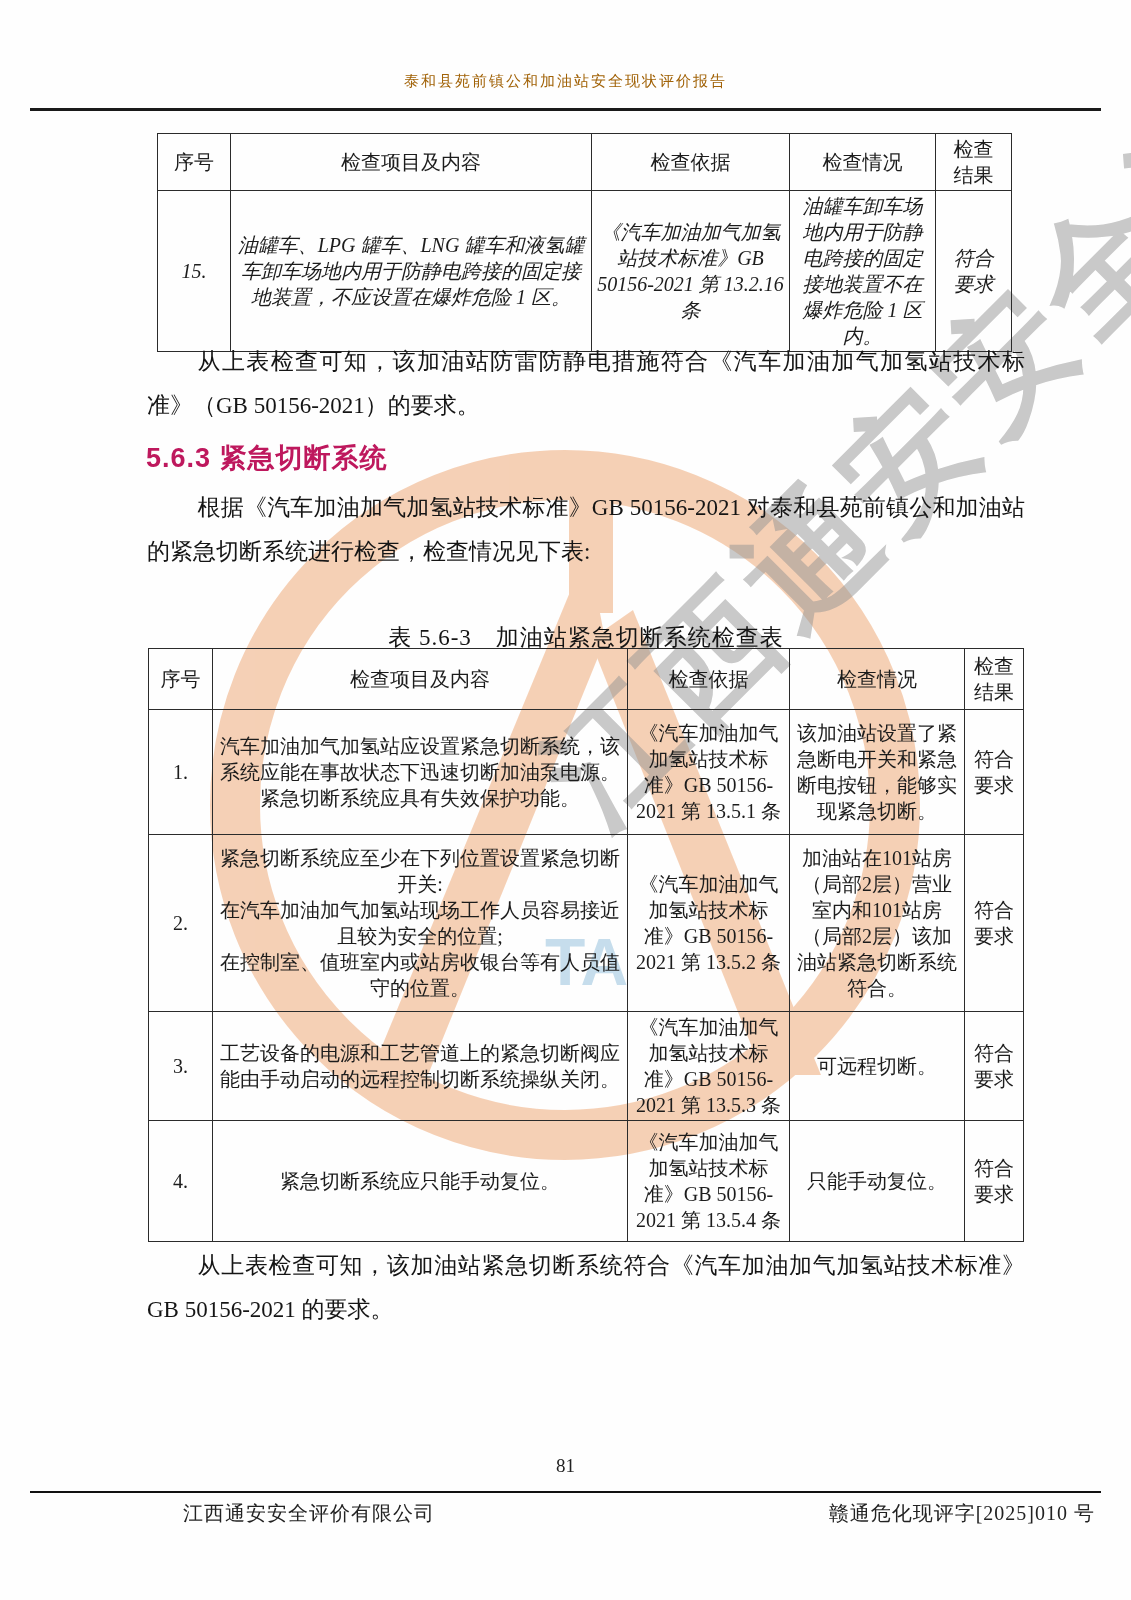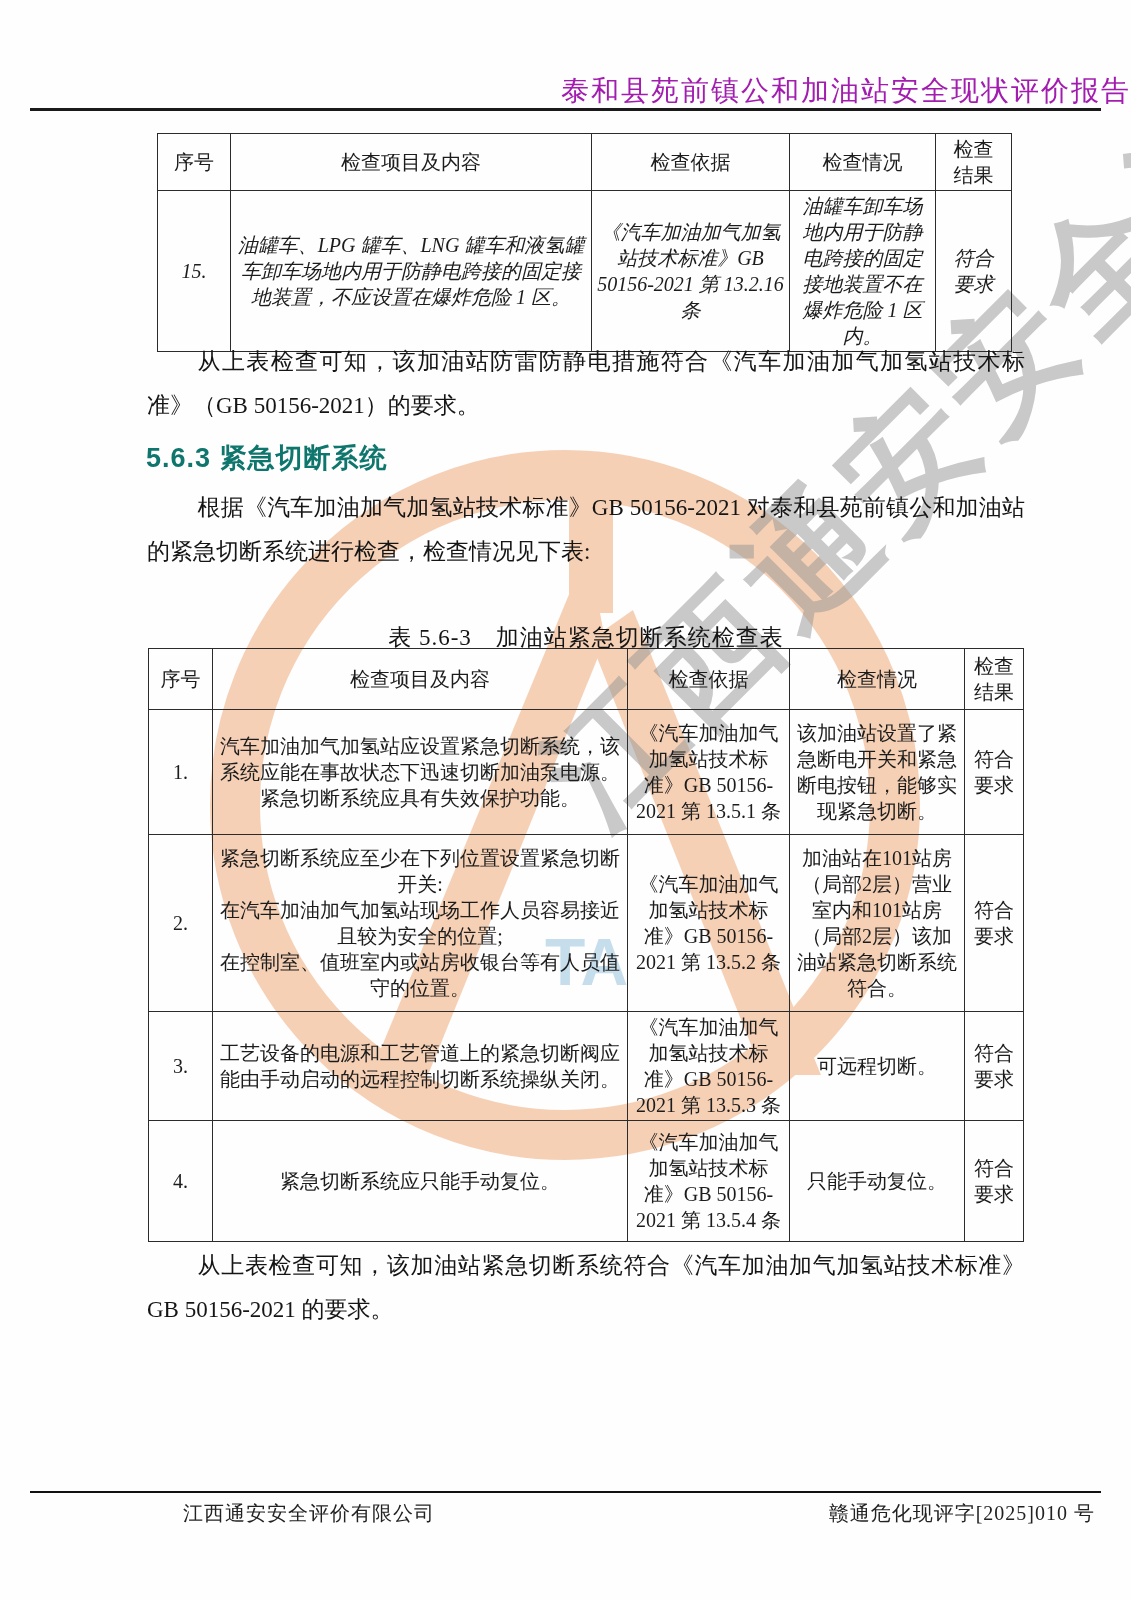--- a/index.html
+++ b/index.html
@@ -27,21 +27,21 @@
   .wm-red{
     position:absolute;left:396px;top:1042px;z-index:2;pointer-events:none;
     font-family:"Liberation Sans","DejaVu Sans",sans-serif;
     font-weight:bold;font-size:112px;letter-spacing:-8px;line-height:1.1;
     color:rgba(232,106,106,0.72);white-space:nowrap;
   }
   
   .content{position:absolute;inset:0;z-index:3;}
   .doc-header{
     position:absolute;top:72px;left:0;width:100%;
-    text-align:right;font-size:28px;letter-spacing:2px;color:#a21caf;
+    text-align:center;font-size:15px;letter-spacing:2px;color:#a16207;
   }
   .header-rule{
     position:absolute;top:108px;left:30px;right:30px;
     border-top:3px solid #1a1a1a;height:0;
   }
   table{border-collapse:collapse;table-layout:fixed;background:transparent;}
   th,td{
     border:1.6px solid #2b2b2b;
     font-size:20px;line-height:26px;
     text-align:center;vertical-align:middle;
@@ -63,21 +63,21 @@
     position:absolute;left:147px;width:878px;
     font-size:23px;line-height:44px;text-indent:2.2em;
     text-align:justify;color:#151515;
   }
   .para1{top:340px;}
   .para2{top:486px;}
   .para3{top:1244px;}
   .section-heading{
     position:absolute;left:146px;top:440px;
     font-family:"Liberation Sans","DejaVu Sans",sans-serif;
-    font-weight:bold;font-size:27px;color:#0f766e;letter-spacing:1px;
+    font-weight:bold;font-size:27px;color:#be185d;letter-spacing:1px;
   }
   .tbl2-caption{
     position:absolute;left:147px;top:594px;width:878px;
     text-align:center;font-size:23px;color:#151515;letter-spacing:1px;margin-top:28px;
   }
   .page-number{
     position:absolute;top:1455px;left:0;width:100%;
     text-align:center;font-size:19px;color:#222;
   }
   .footer-rule{
@@ -203,17 +203,18 @@
         <td>《汽车加油加气加氢站技术标准》GB 50156-2021 第 13.5.4 条</td>
         <td>只能手动复位。</td>
         <td class="pre">符合
 要求</td>
       </tr>
     </tbody>
       </table>
 
     <div class="para para3">从上表检查可知，该加油站紧急切断系统符合《汽车加油加气加氢站技术标准》GB 50156-2021 的要求。</div>
 
+    <div class="page-number">81</div>
     <div class="footer-rule"></div>
     <div class="footer-left">江西通安安全评价有限公司</div>
     <div class="footer-right">赣通危化现评字[2025]010 号</div>
   </div>
 </div>
 
 </body></html>

